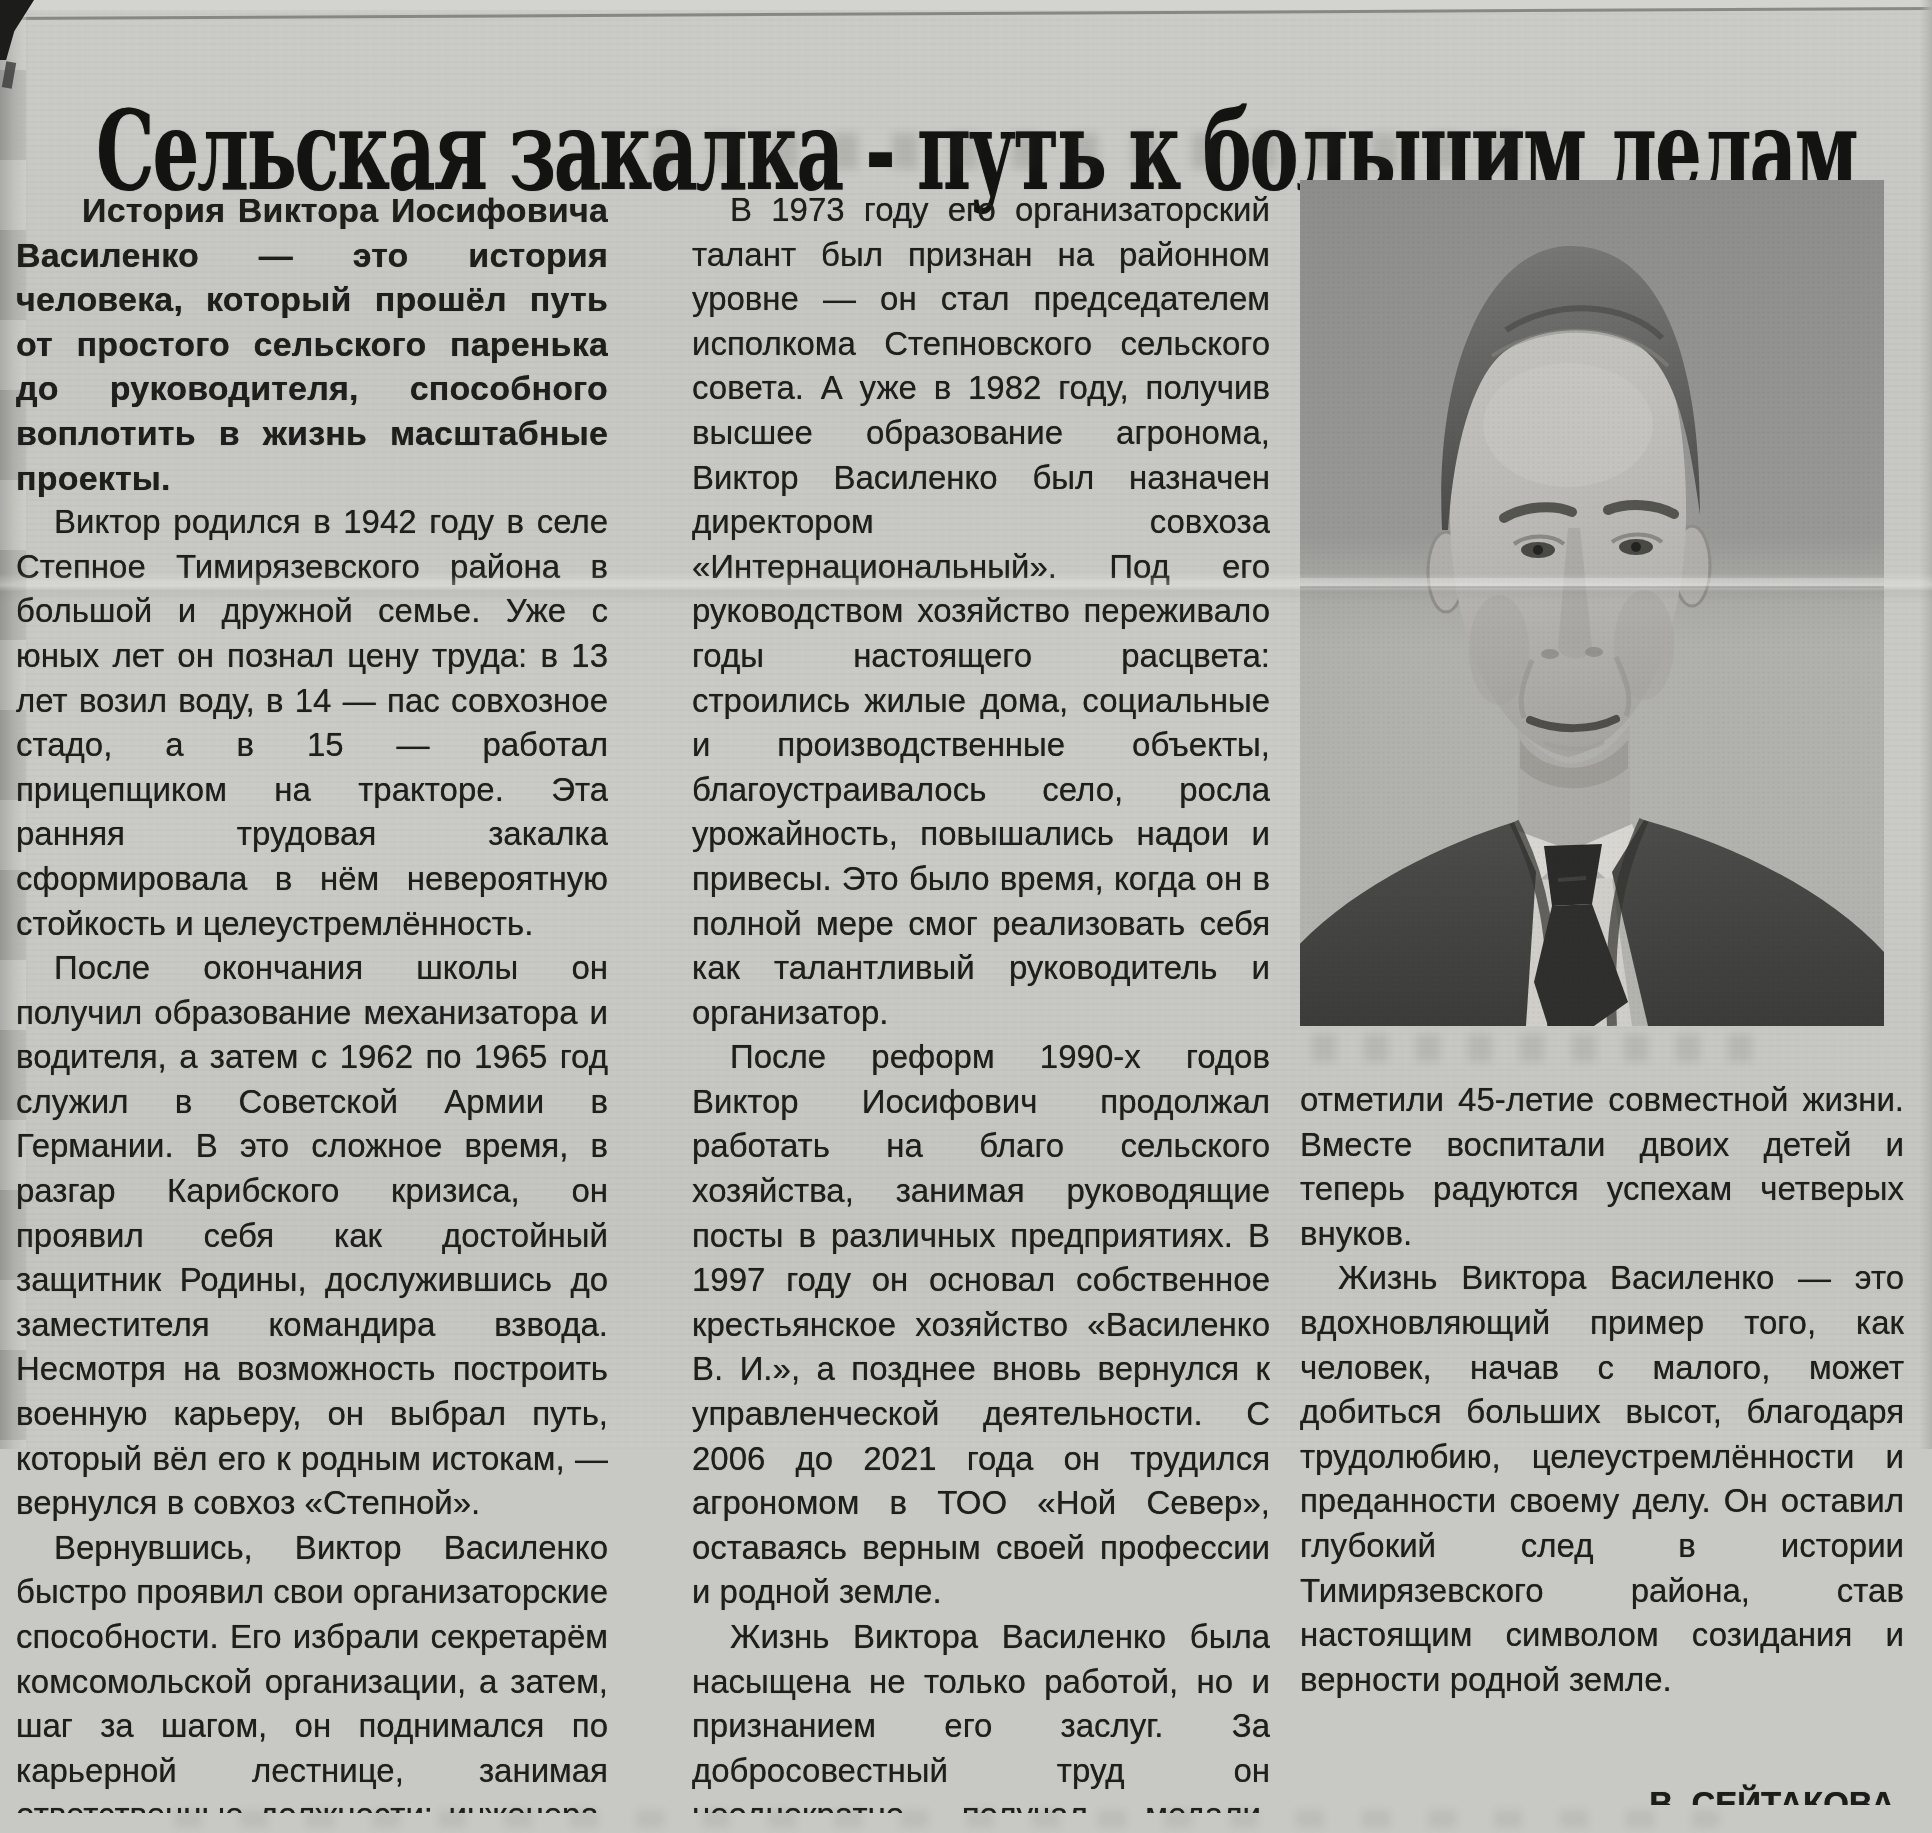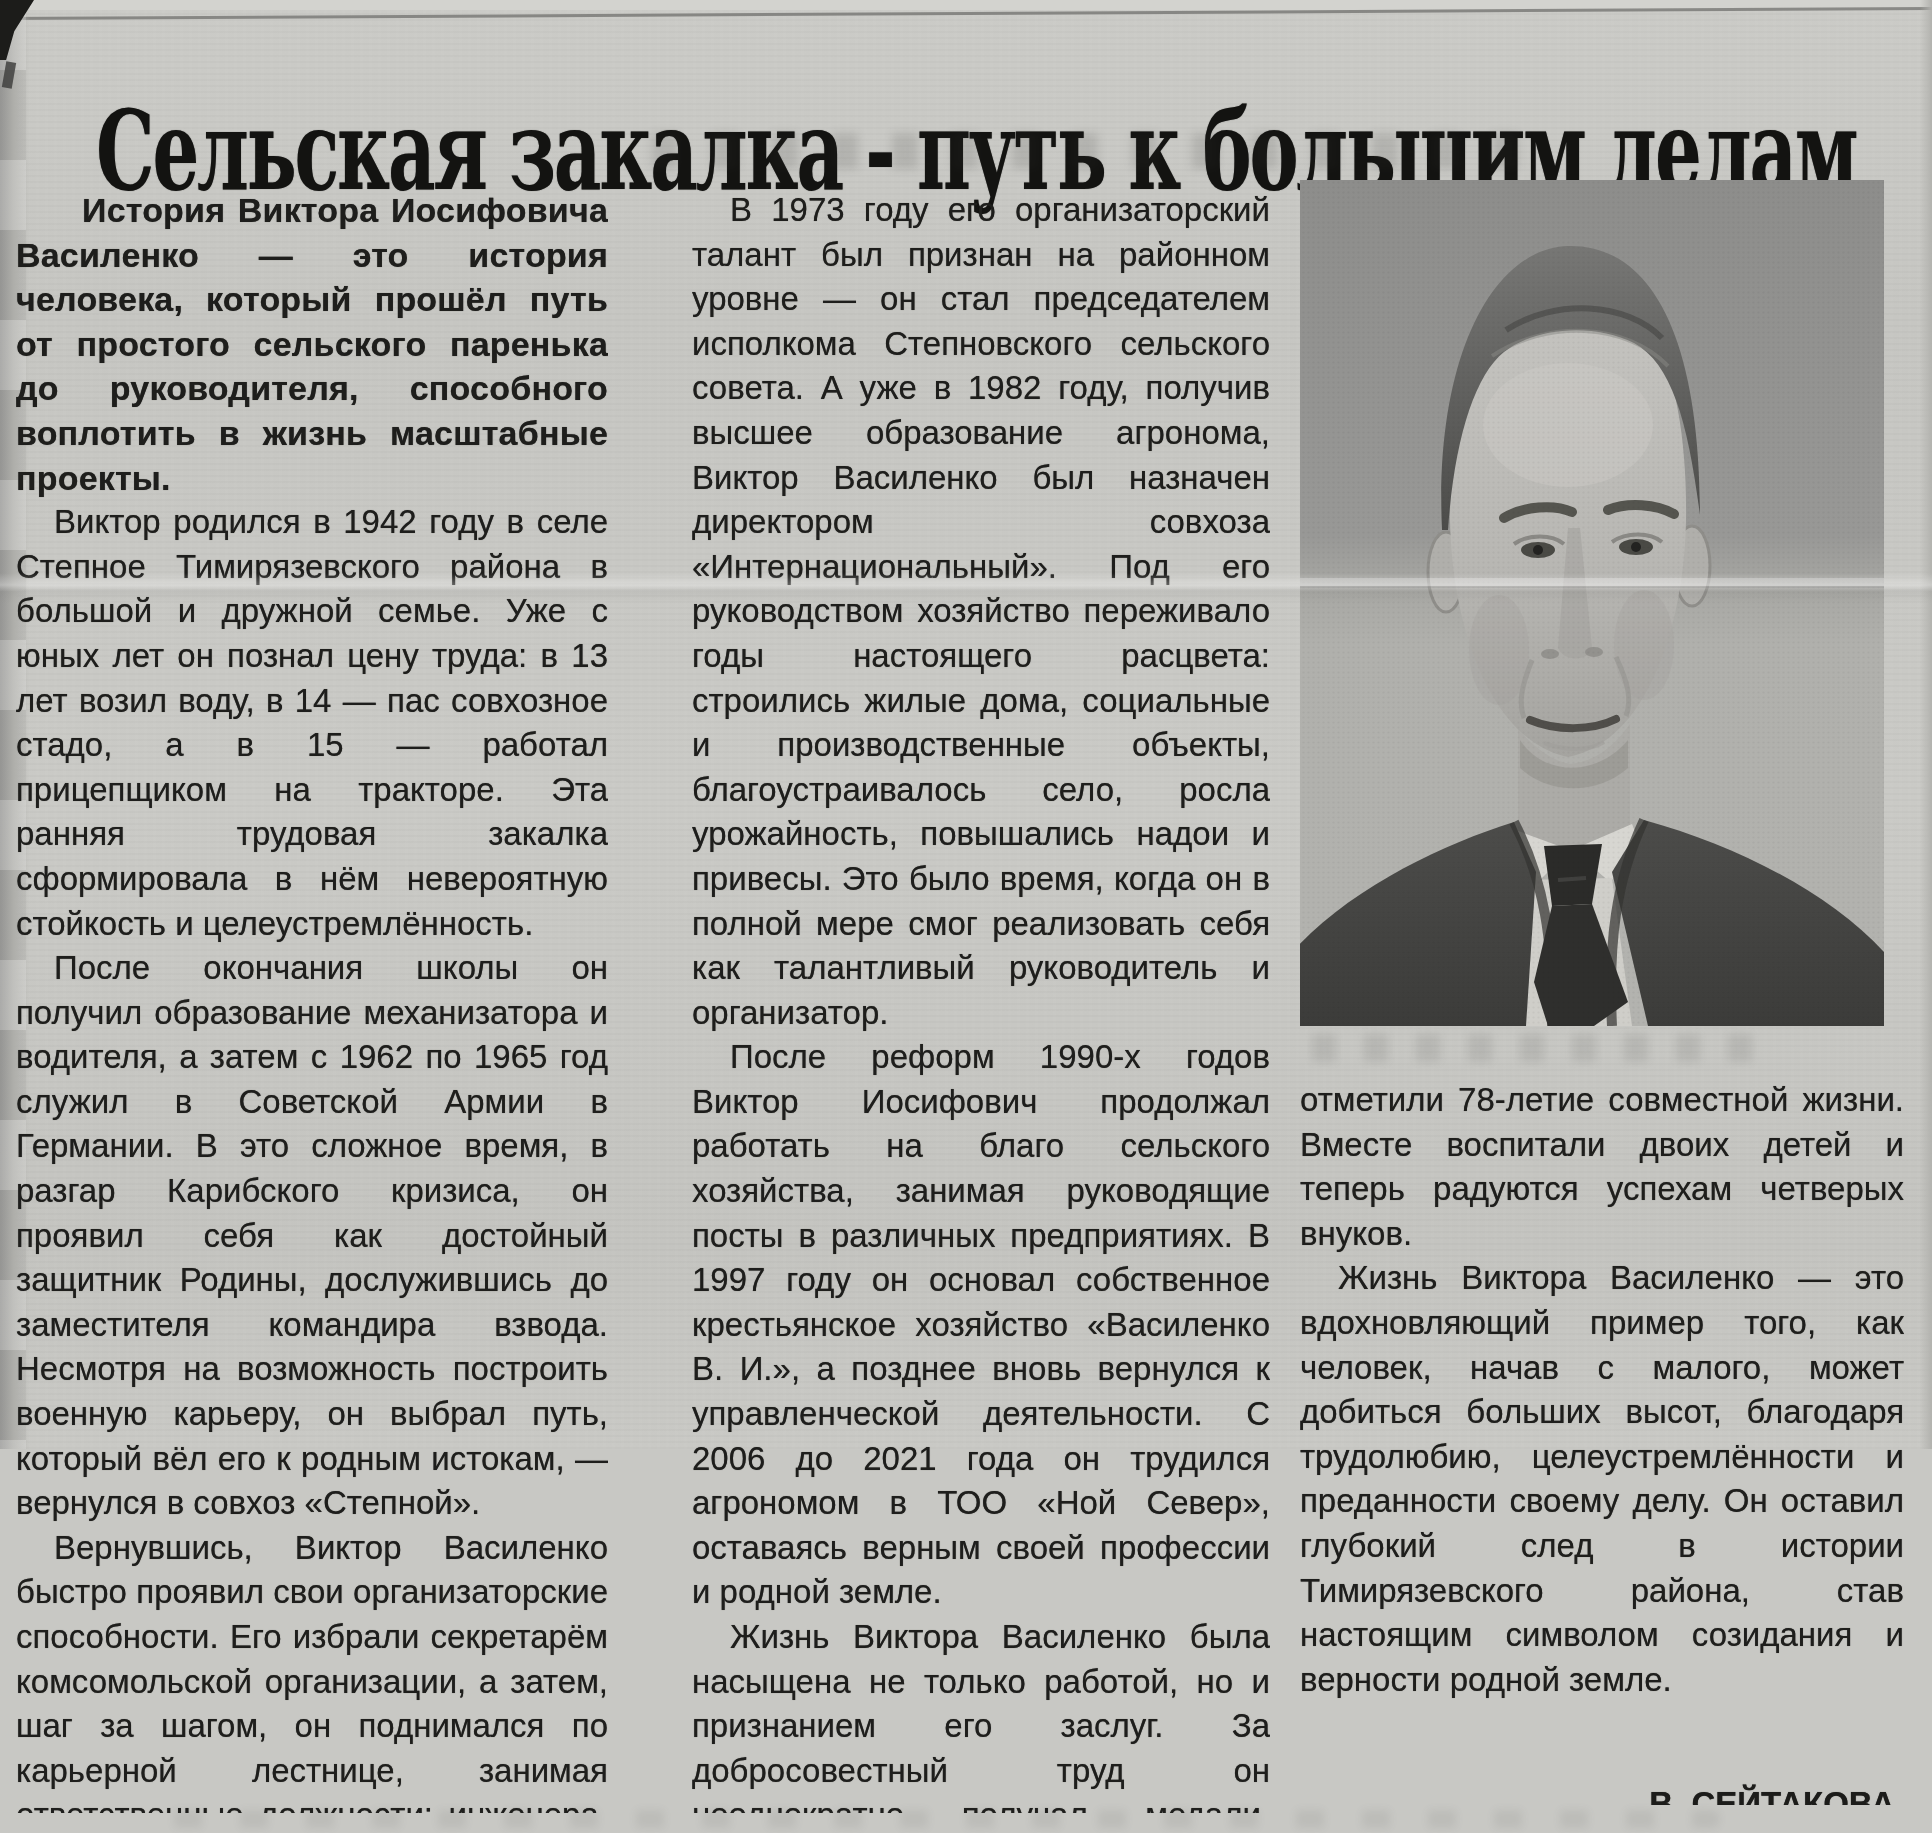--- a/index.html
+++ b/index.html
@@ -208,21 +208,21 @@
         <path d="M248,666 L306,664 L296,724 L256,726 Z" fill="#2b2b29"></path>
         <path d="M256,726 L296,724 L332,822 L298,846 L252,846 L238,802 Z" fill="#2f2f2d"></path>
         <path d="M262,700 L290,698" stroke="#4a4a48" stroke-width="4" opacity="0.7"></path>
 
         <rect x="0" y="0" width="588" height="846" fill="url(#dots)" opacity="0.5"></rect>
         <rect x="0" y="398" width="588" height="8" fill="#ffffff" opacity="0.25"></rect>
         <rect x="0" y="406" width="588" height="2" fill="#5a5a58" opacity="0.2"></rect>
       </svg>
     </div>
 
-    <p class="cont">отметили 78-летие совместной жизни. Вместе воспитали двоих детей и теперь радуются успехам четверых внуков.</p>
+    <p class="cont">отметили 45-летие совместной жизни. Вместе воспитали двоих детей и теперь радуются успехам четверых внуков.</p>
     <p>Жизнь Виктора Василенко — это вдохновляющий пример того, как человек, начав с малого, может добиться больших высот, благодаря трудолюбию, целеустремлённости и преданности своему делу. Он оставил глубокий след в истории Тимирязевского района, став настоящим символом созидания и верности родной земле.</p>
 
     <div class="byline">
       <div>В. СЕЙТАКОВА,</div>
 
     </div>
   </div>
 
   <div class="ghost ghost-photo"></div>
   <div class="crease"></div>

